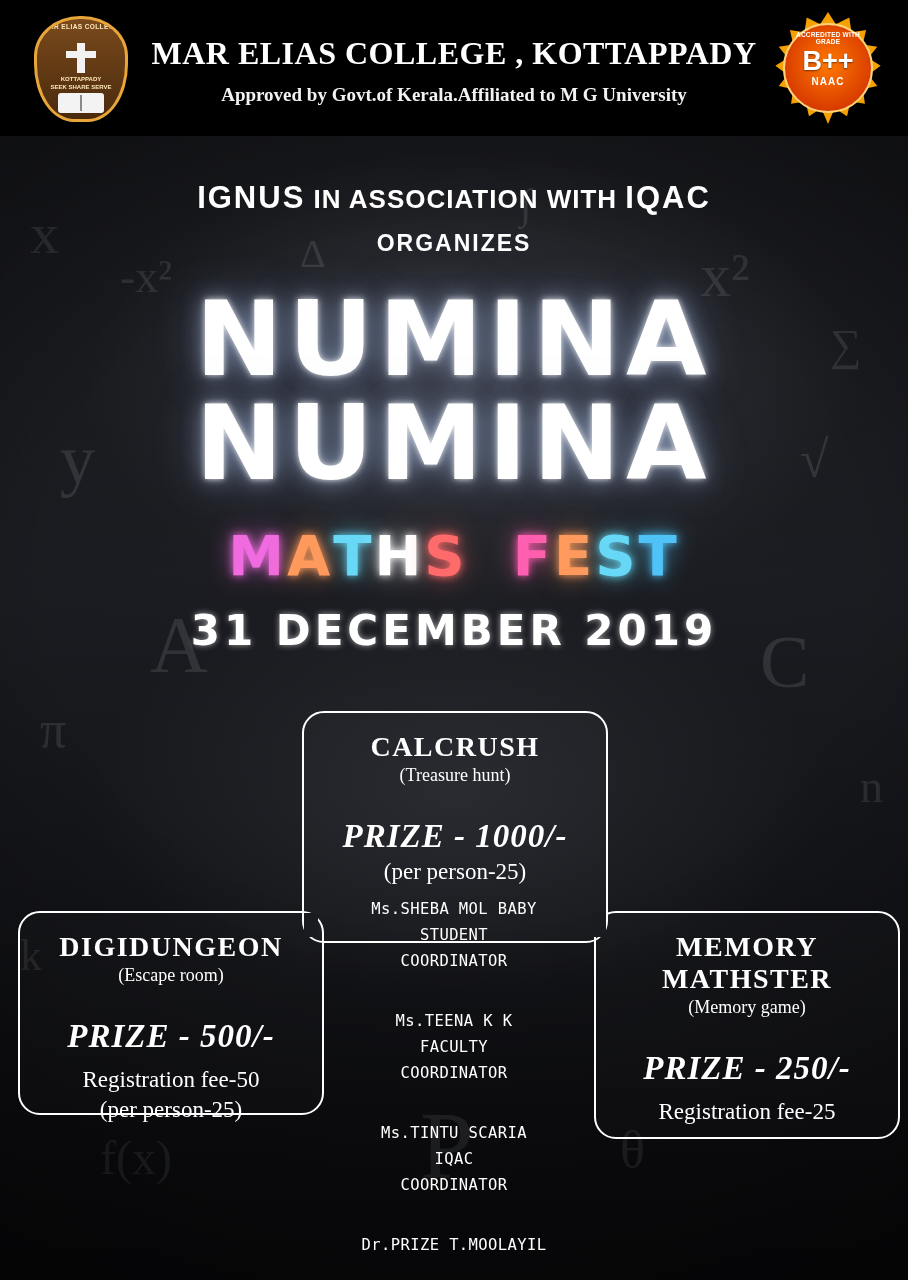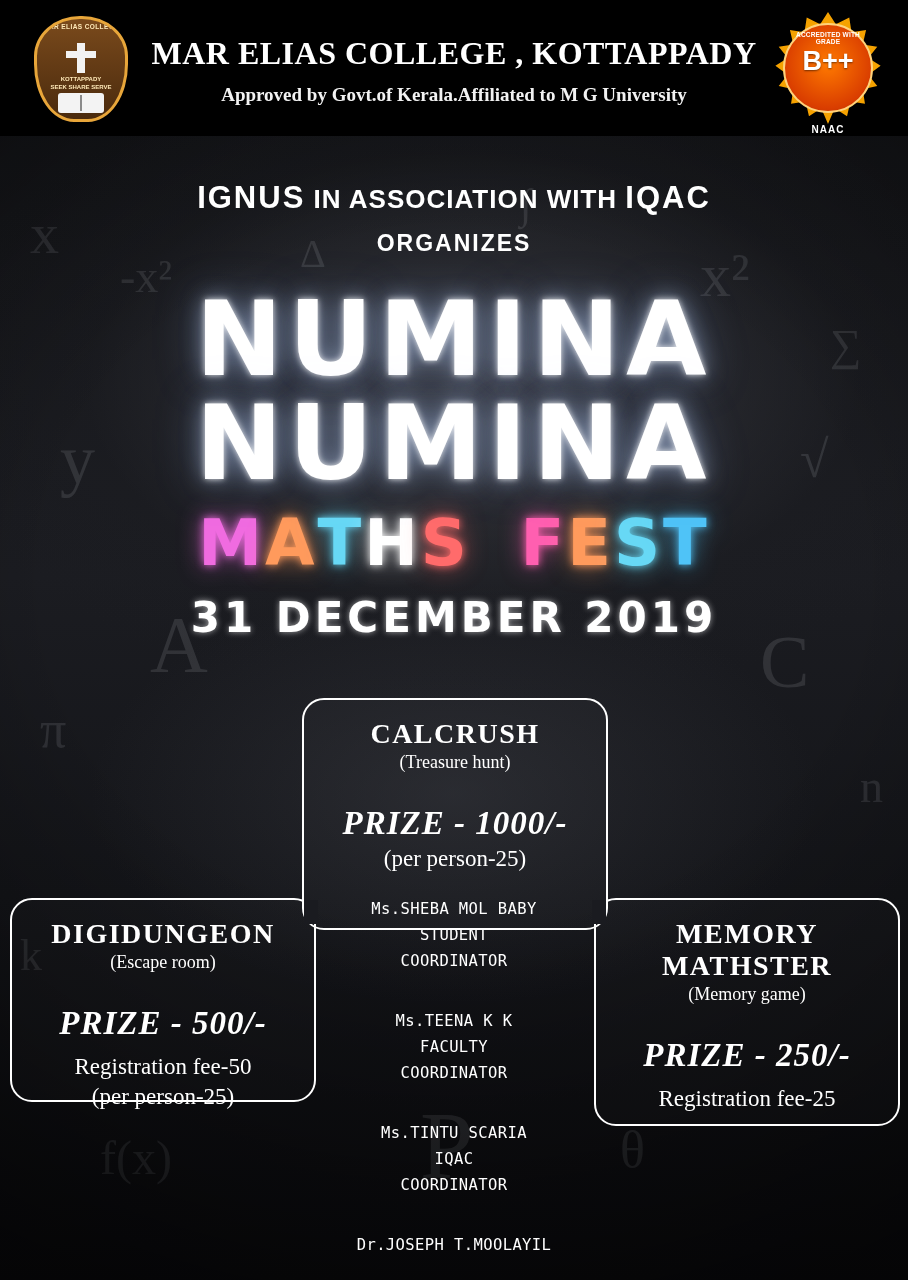--- a/index.html
+++ b/index.html
@@ -175,21 +175,20 @@
     font-size: 27px;
     font-weight: bold;
     line-height: 30px;
     margin-top: 1px;
     text-shadow: 0 1px 2px rgba(0,0,0,0.5);
   }
   .naac-bottom {
     font-size: 10px;
     font-weight: bold;
     letter-spacing: 1px;
-    margin-top: 48px;
   }
 
   
   .intro {
     position: relative;
     z-index: 3;
     text-align: center;
     margin-top: 44px;
   }
   .intro-line1 {
@@ -224,25 +223,25 @@
     color: #ffffff;
     text-shadow:
       0 0 6px rgba(255,255,255,0.85),
       0 0 22px rgba(200,220,255,0.55),
       0 0 48px rgba(140,180,255,0.35);
   }
   .numina-wrap { position: relative; }
 
   .mathsfest {
     font-family: "DejaVu Sans", sans-serif;
-    font-size: 64px;
+    font-size: 56px;
     font-weight: bold;
     letter-spacing: 3px;
     line-height: 80px;
-    margin-top: 8px;
+    margin-top: 21px;
   }
   .mathsfest span { display: inline-block; }
   .c-pink   { color: #f06be0; text-shadow: 0 0 8px #f06be0, 0 0 24px rgba(240,107,224,0.7); }
   .c-orange { color: #ff9a5c; text-shadow: 0 0 8px #ff9a5c, 0 0 24px rgba(255,154,92,0.7); }
   .c-cyan   { color: #67d8f5; text-shadow: 0 0 8px #67d8f5, 0 0 24px rgba(103,216,245,0.7); }
   .c-white  { color: #ffffff; text-shadow: 0 0 8px #ffffff, 0 0 24px rgba(255,255,255,0.6); }
   .c-red    { color: #ff6b6b; text-shadow: 0 0 8px #ff6b6b, 0 0 24px rgba(255,107,107,0.7); }
   .c-magenta{ color: #ff5fb0; text-shadow: 0 0 8px #ff5fb0, 0 0 24px rgba(255,95,176,0.7); }
   .c-blue   { color: #4fc3f7; text-shadow: 0 0 8px #4fc3f7, 0 0 24px rgba(79,195,247,0.7); }
 
@@ -272,21 +271,21 @@
     padding: 18px 12px 20px;
     background: rgba(255,255,255,0.015);
   }
   .event-center {
     left: 302px;
     top: 0;
     width: 306px;
     height: 232px;
   }
   .event-left {
-    left: 10px;
+    left: 18px;
     top: 200px;
     width: 306px;
     height: 204px;
   }
   .event-right {
     left: 594px;
     top: 200px;
     width: 306px;
     height: 228px;
   }
@@ -459,19 +458,19 @@
       <div>Ms.TEENA K K</div>
       <div>FACULTY</div>
       <div>COORDINATOR</div>
     </div>
     <div class="coordinator">
       <div>Ms.TINTU SCARIA</div>
       <div>IQAC</div>
       <div>COORDINATOR</div>
     </div>
     <div class="coordinator">
-      <div>Dr.JOSEPH T.MOOLAYIL</div>
+      <div>Dr.PRIZE T.MOOLAYIL</div>
       <div></div>
     </div>
   </div>
 
   <div class="vignette"></div>
 </div>
 
 </body></html>

